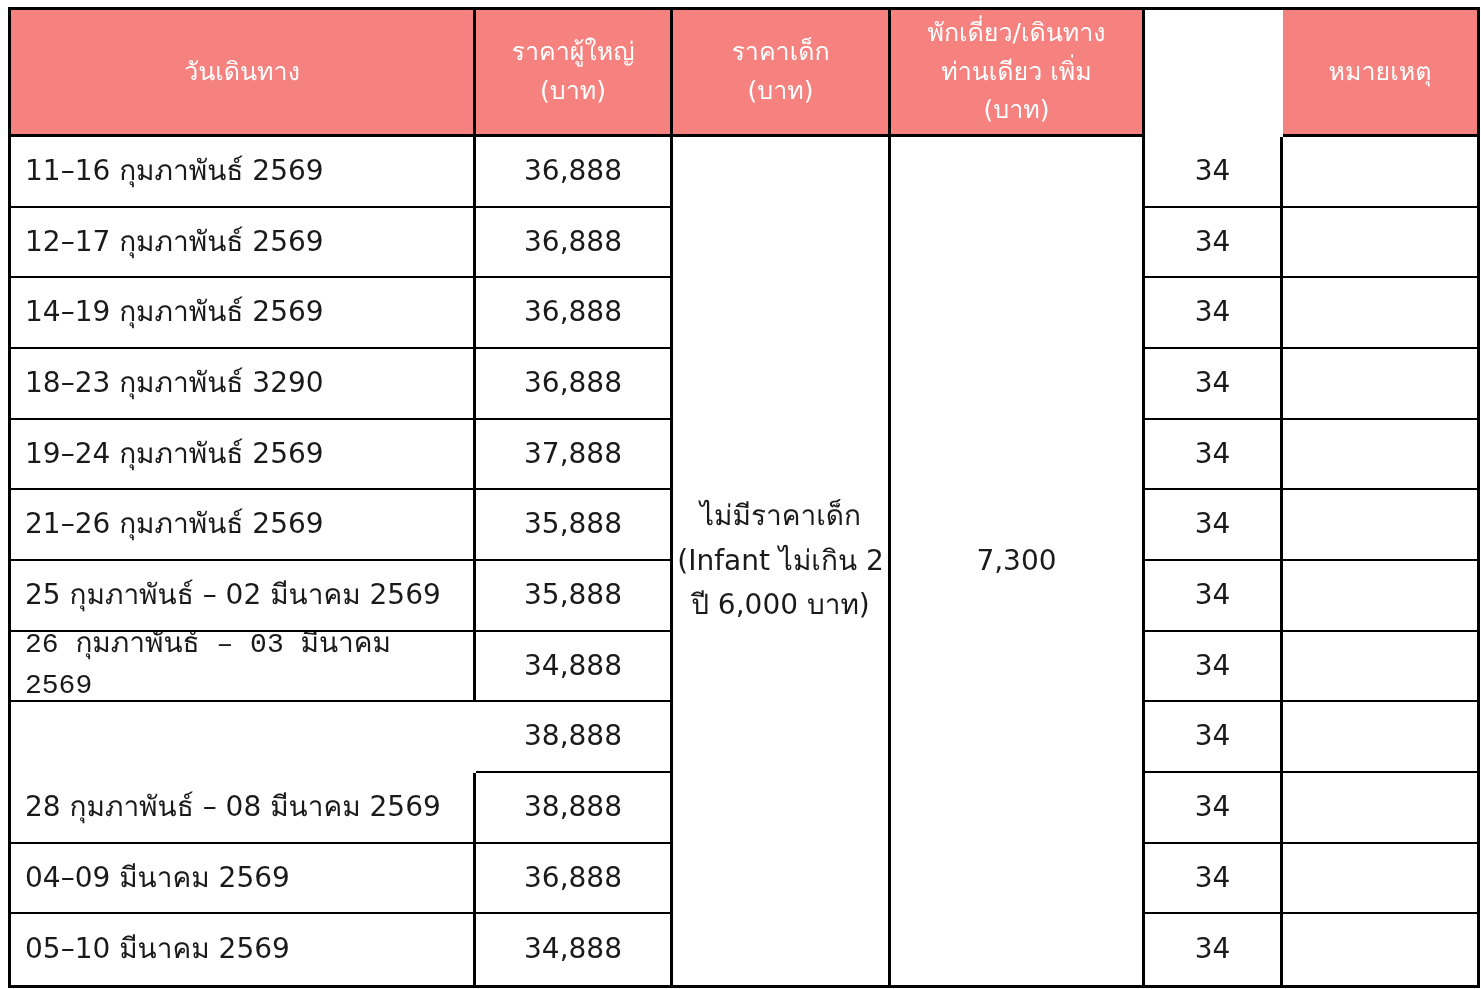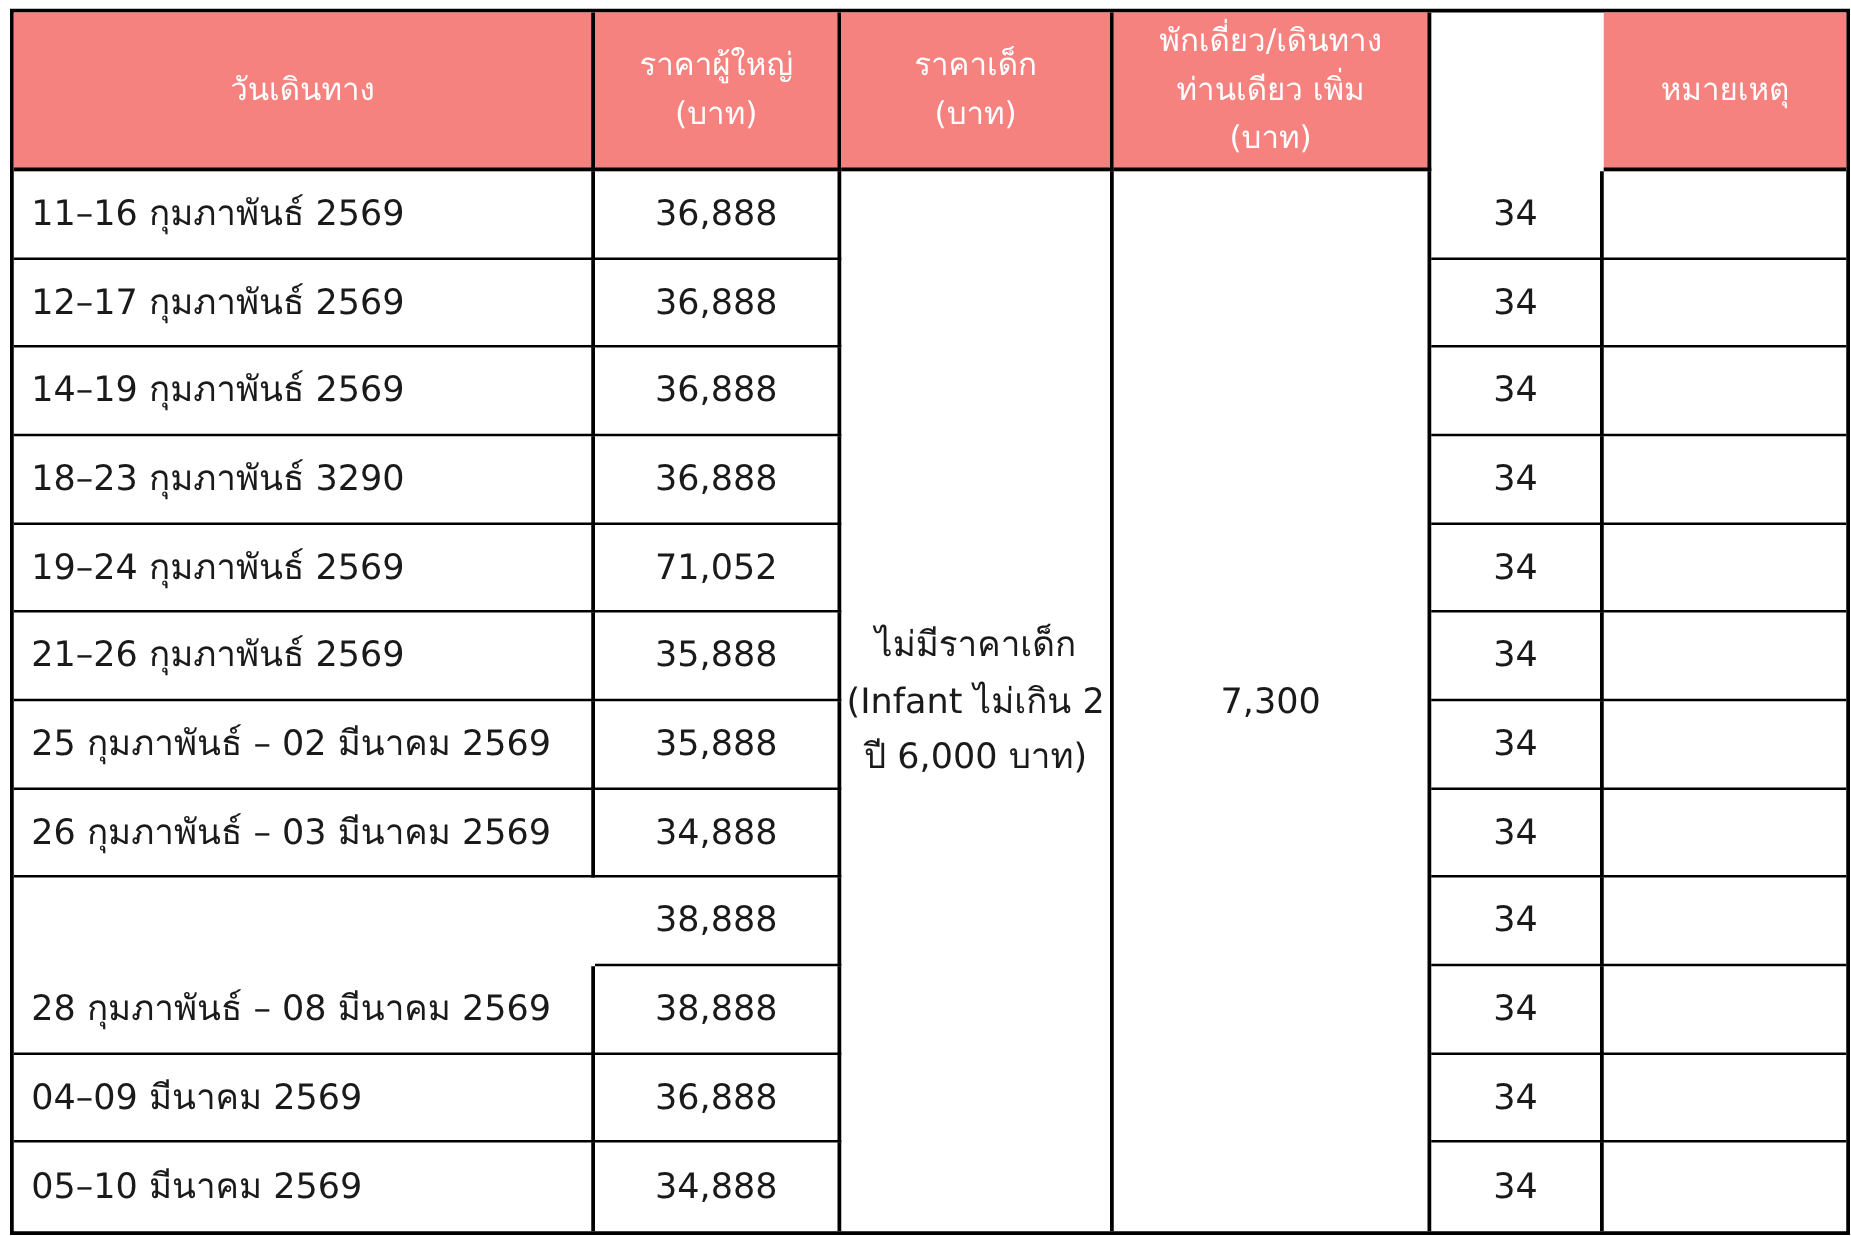--- a/index.html
+++ b/index.html
@@ -92,32 +92,32 @@
     <div class="cell remark-cell col6" style="grid-area: 3 / 6;"></div>
     <div class="cell date-cell" style="grid-area: 4 / 1;">14–19 กุมภาพันธ์ 2569</div>
     <div class="cell price-cell" style="grid-area: 4 / 2;">36,888</div>
     <div class="cell seat-cell" style="grid-area: 4 / 5;">34</div>
     <div class="cell remark-cell col6" style="grid-area: 4 / 6;"></div>
     <div class="cell date-cell" style="grid-area: 5 / 1;">18–23 กุมภาพันธ์ 3290</div>
     <div class="cell price-cell" style="grid-area: 5 / 2;">36,888</div>
     <div class="cell seat-cell" style="grid-area: 5 / 5;">34</div>
     <div class="cell remark-cell col6" style="grid-area: 5 / 6;"></div>
     <div class="cell date-cell" style="grid-area: 6 / 1;">19–24 กุมภาพันธ์ 2569</div>
-    <div class="cell price-cell" style="grid-area: 6 / 2;">71,052</div>
+    <div class="cell price-cell" style="grid-area: 6 / 2;">37,888</div>
     <div class="cell seat-cell" style="grid-area: 6 / 5;">34</div>
     <div class="cell remark-cell col6" style="grid-area: 6 / 6;"></div>
     <div class="cell date-cell" style="grid-area: 7 / 1;">21–26 กุมภาพันธ์ 2569</div>
     <div class="cell price-cell" style="grid-area: 7 / 2;">35,888</div>
     <div class="cell seat-cell" style="grid-area: 7 / 5;">34</div>
     <div class="cell remark-cell col6" style="grid-area: 7 / 6;"></div>
     <div class="cell date-cell" style="grid-area: 8 / 1;">25 กุมภาพันธ์ – 02 มีนาคม 2569</div>
     <div class="cell price-cell" style="grid-area: 8 / 2;">35,888</div>
     <div class="cell seat-cell" style="grid-area: 8 / 5;">34</div>
     <div class="cell remark-cell col6" style="grid-area: 8 / 6;"></div>
-    <div class="cell date-cell" style="grid-area: 9 / 1;">26 กุมภาพันธ์ – 03 มีนาคม 2569</div>
+    <div class="cell date-cell" style="grid-area: 9 / 1; font-family: Liberation Mono, monospace;">26 กุมภาพันธ์ – 03 มีนาคม 2569</div>
     <div class="cell price-cell" style="grid-area: 9 / 2;">34,888</div>
     <div class="cell seat-cell" style="grid-area: 9 / 5;">34</div>
     <div class="cell remark-cell col6" style="grid-area: 9 / 6;"></div>
     <div class="cell price-cell" style="grid-area: 10 / 2;">38,888</div>
     <div class="cell seat-cell" style="grid-area: 10 / 5;">34</div>
     <div class="cell remark-cell col6" style="grid-area: 10 / 6;"></div>
     <div class="cell date-cell" style="grid-area: 11 / 1;">28 กุมภาพันธ์ – 08 มีนาคม 2569</div>
     <div class="cell price-cell" style="grid-area: 11 / 2;">38,888</div>
     <div class="cell seat-cell" style="grid-area: 11 / 5;">34</div>
     <div class="cell remark-cell col6" style="grid-area: 11 / 6;"></div>

